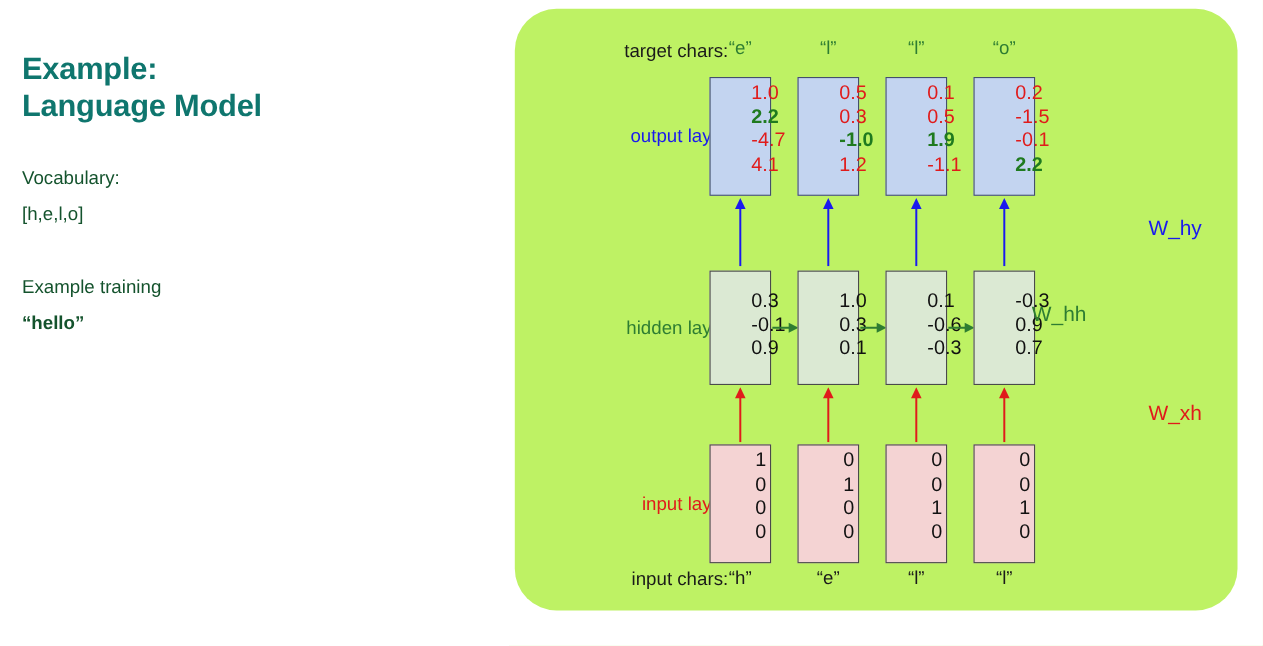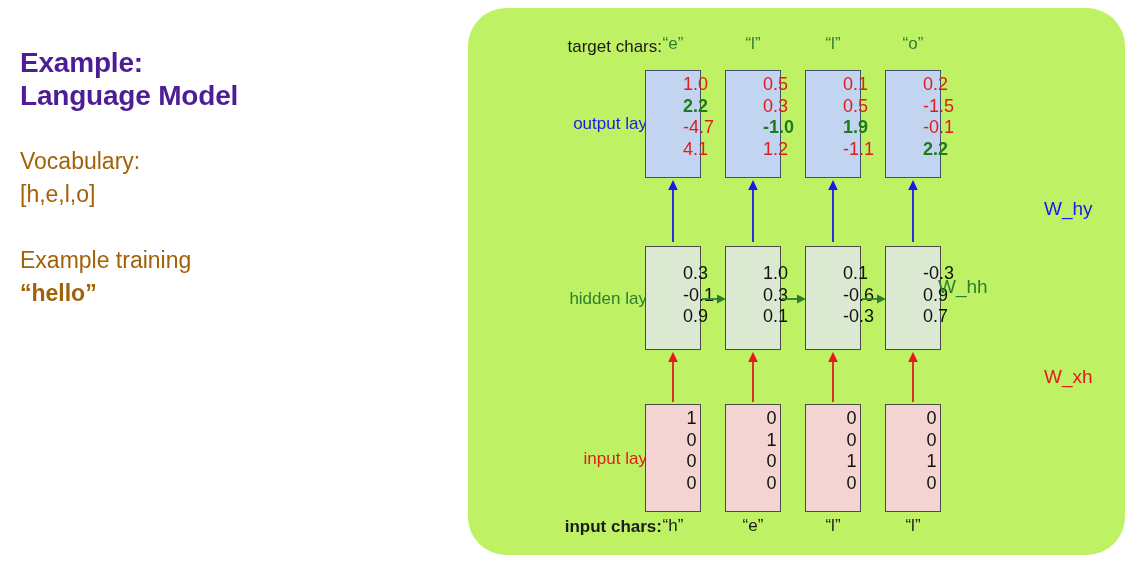--- a/index.html
+++ b/index.html
@@ -18,28 +18,28 @@
   
   #left-text {
     position: absolute;
     left: 20px;
     top: 46px;
     width: 420px;
   }
   .heading-line {
     font-size: 28px;
     font-weight: bold;
-    color: #4c1d95;
+    color: #0f766e;
     line-height: 33px;
     letter-spacing: -0.2px;
   }
   .body-line {
-    font-size: 23px;
+    font-size: 17px;
     font-weight: normal;
-    color: #a16207;
+    color: #14532d;
     line-height: 33px;
   }
   .body-line.strong { font-weight: bold; }
   .para-gap { height: 33px; }
 
   
   #diagram-panel {
     position: absolute;
     left: 468px;
     top: 8px;
@@ -52,21 +52,21 @@
   .row-label {
     position: absolute;
     font-size: 17px;
     white-space: nowrap;
     text-align: right;
   }
   #label-target-chars { color: #1a1a1a; left: 44px;  top: 29px;  width: 150px; }
   #label-output-layer { color: #1a1aee; left: 34px;  top: 106px; width: 160px; }
   #label-hidden-layer { color: #2e7d32; left: 34px;  top: 281px; width: 160px; }
   #label-input-layer  { color: #e01b1b; left: 44px;  top: 441px; width: 150px; }
-  #label-input-chars  { color: #1a1a1a; left: 44px;  top: 509px; width: 150px; font-weight: bold; }
+  #label-input-chars  { color: #1a1a1a; left: 44px;  top: 509px; width: 150px; }
 
   
   .col {
     position: absolute;
     width: 56px;
   }
   .col-0 { left: 177px; }
   .col-1 { left: 257px; }
   .col-2 { left: 337px; }
   .col-3 { left: 417px; }

